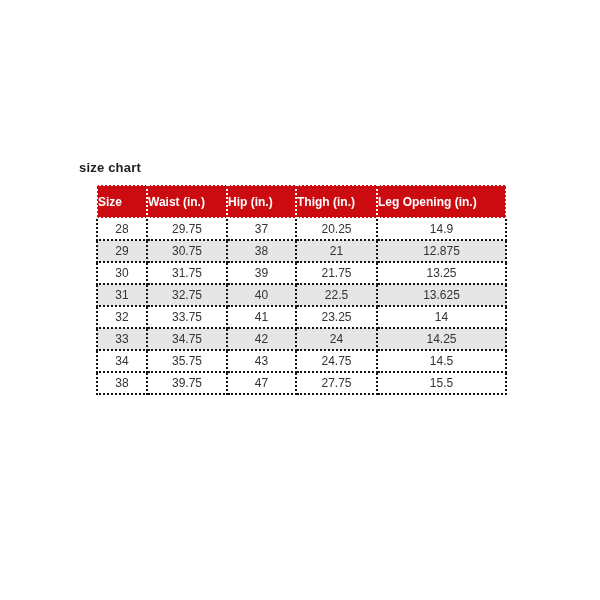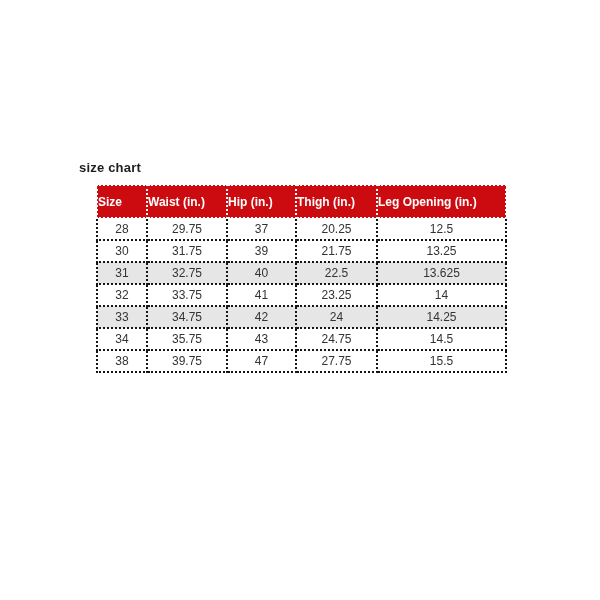--- a/index.html
+++ b/index.html
@@ -87,21 +87,28 @@
           <th>Thigh (in.)</th>
           <th>Leg Opening (in.)</th>
         </tr>
     </thead>
     <tbody>
         <tr>
           <td>28</td>
           <td>29.75</td>
           <td>37</td>
           <td>20.25</td>
-          <td>12.5</td>
+          <td>14.9</td>
+        </tr>
+        <tr class="alt">
+          <td>29</td>
+          <td>30.75</td>
+          <td>38</td>
+          <td>21</td>
+          <td>12.875</td>
         </tr>
         <tr>
           <td>30</td>
           <td>31.75</td>
           <td>39</td>
           <td>21.75</td>
           <td>13.25</td>
         </tr>
         <tr class="alt">
           <td>31</td>

